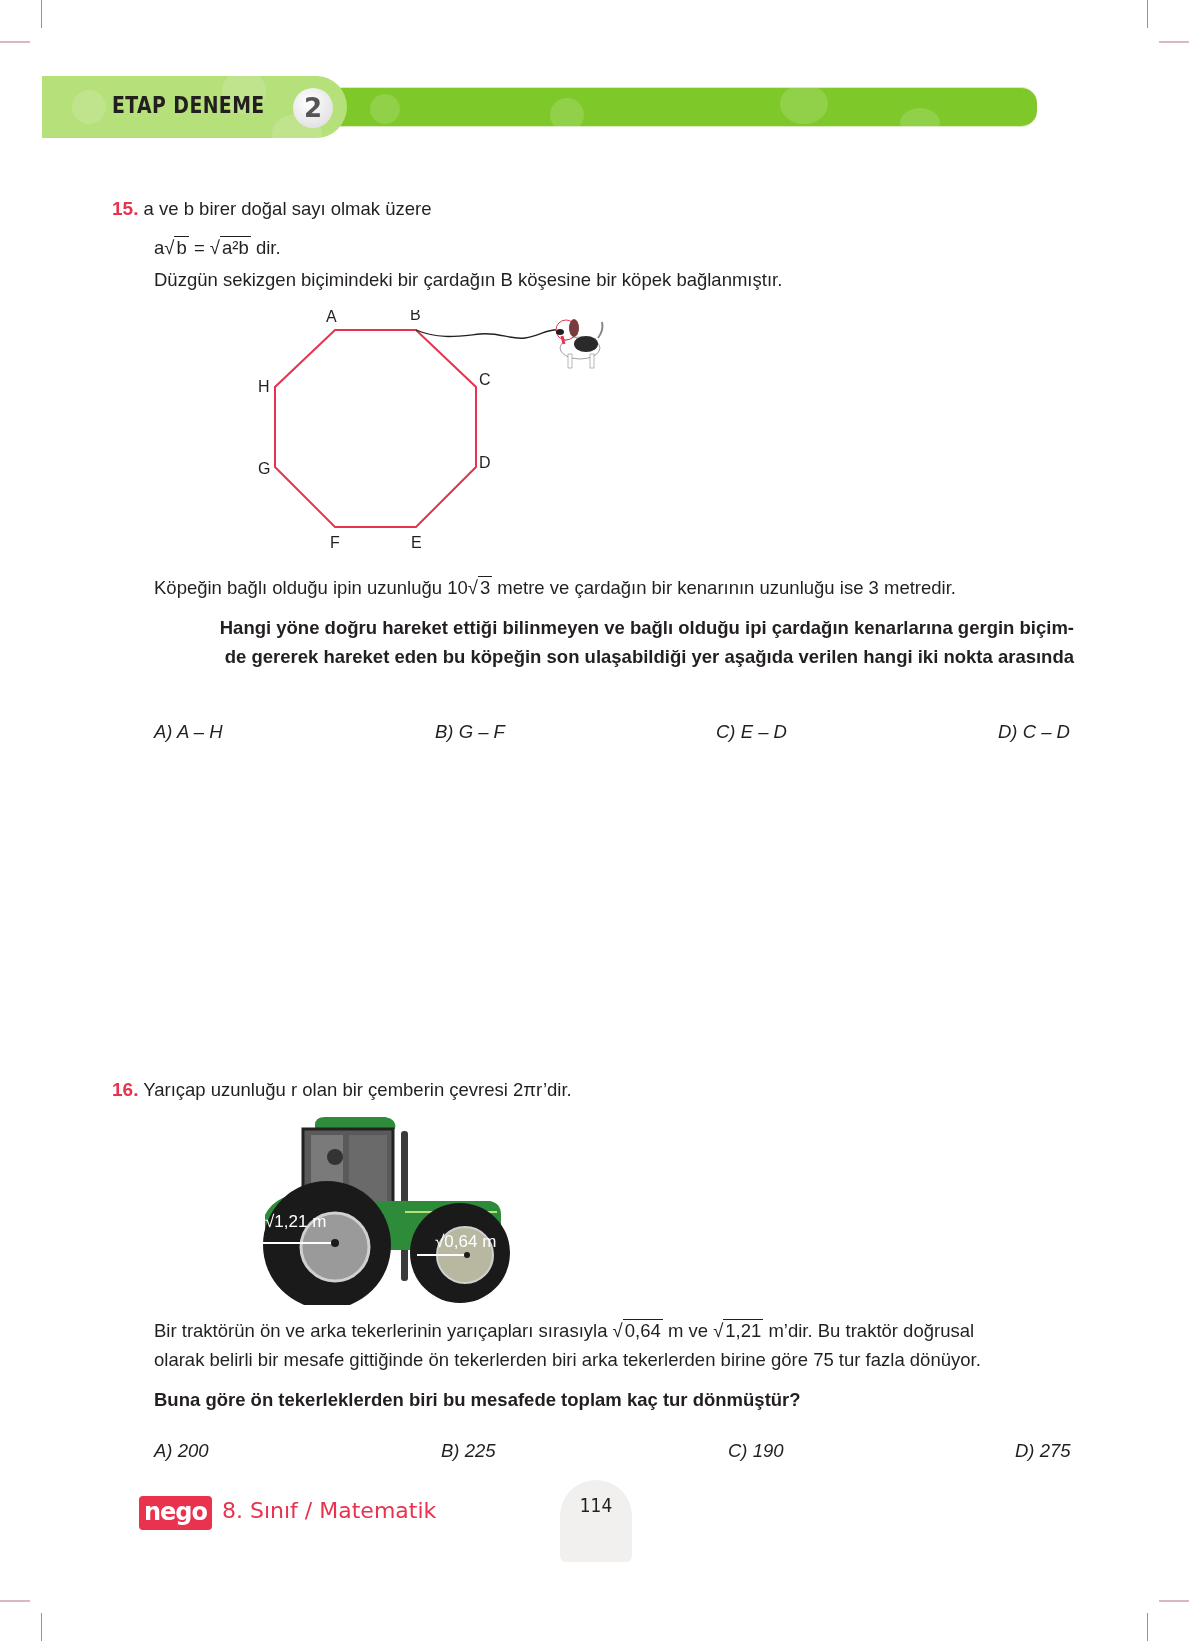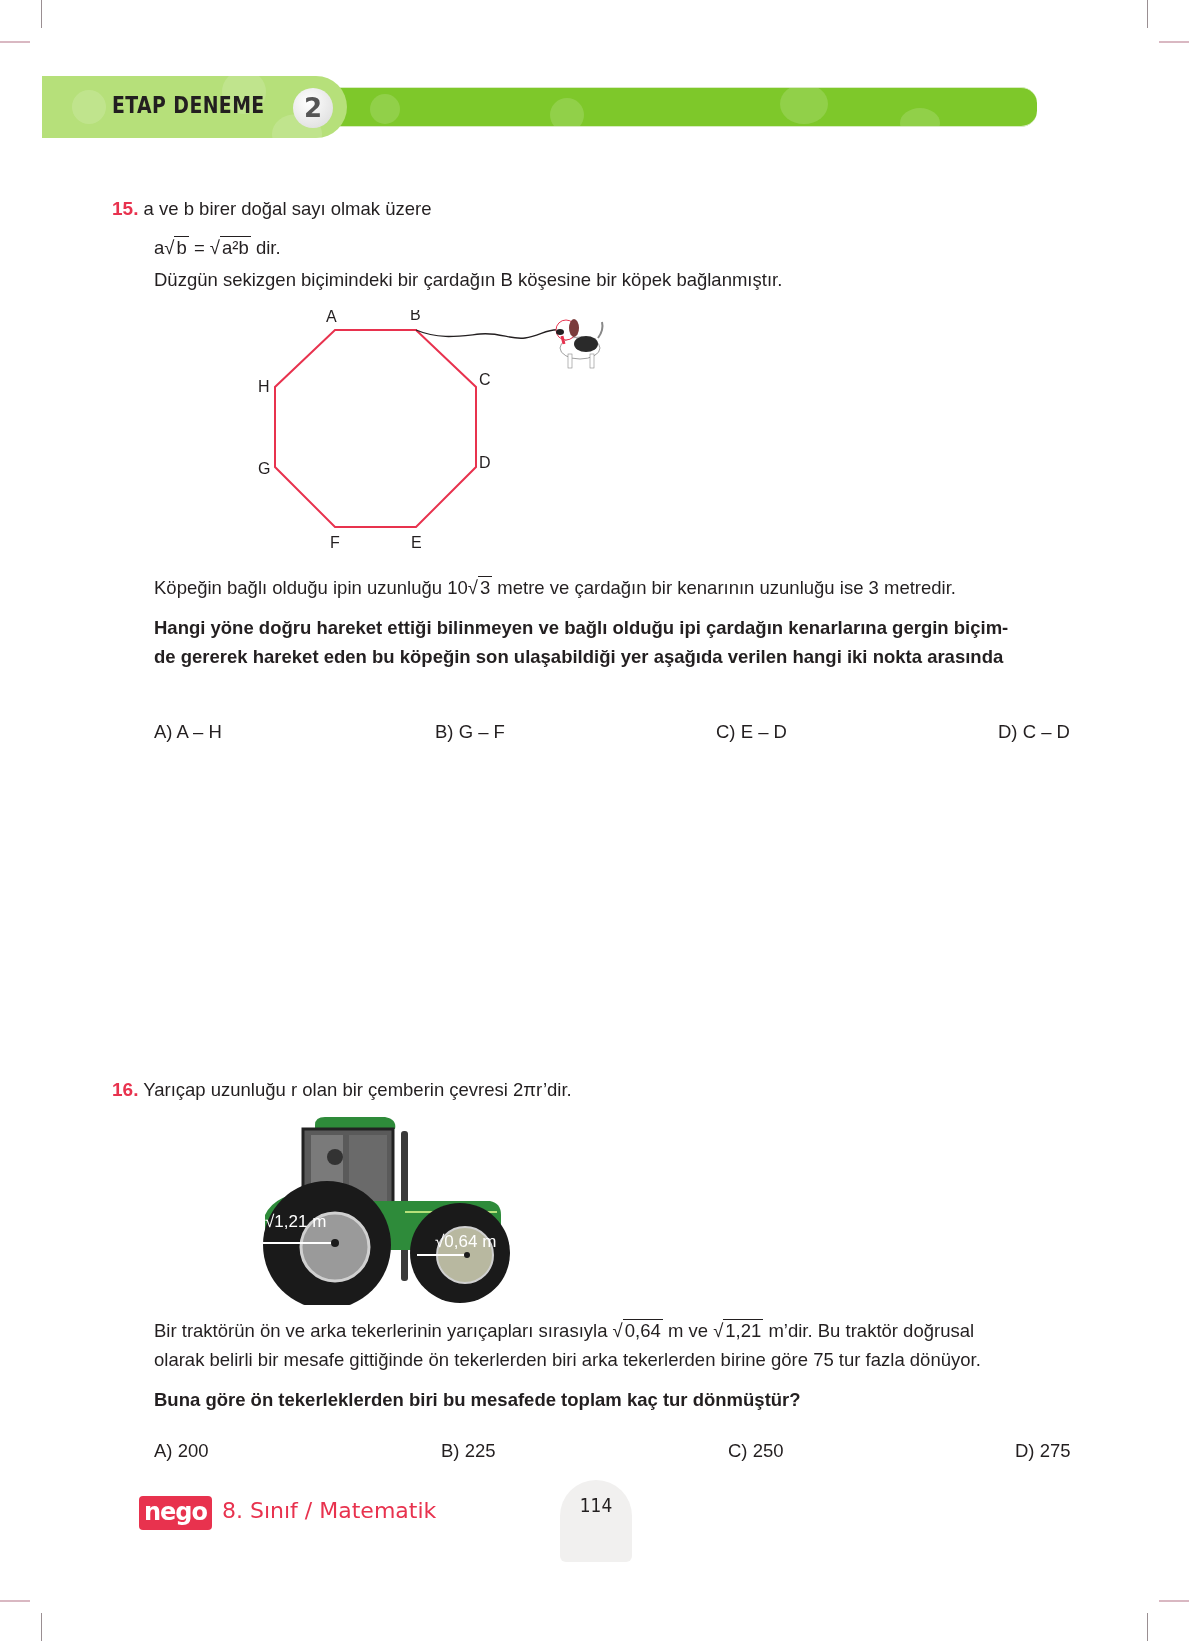--- a/index.html
+++ b/index.html
@@ -18,25 +18,25 @@
                   background: #7ec82a; border-radius: 0 16px 16px 0; border-top: 1px solid #d8ecc0; border-bottom: 1px solid #d8ecc0; overflow: hidden; }
   .bubble { position: absolute; border-radius: 50%; background: rgba(255,255,255,0.15); }
   .banner-title { position: absolute; left: 112px; top: 92px; font-family: "DejaVu Sans", sans-serif;
                   font-weight: bold; font-size: 23px; letter-spacing: 0.5px; color: #231f20; transform: scaleX(0.82); transform-origin: left center; }
   .banner-num { position: absolute; left: 293px; top: 88px; width: 40px; height: 40px; border-radius: 50%;
                 background: radial-gradient(circle at 40% 35%, #ffffff, #d9d9d9); font-family: "DejaVu Sans", sans-serif;
                 font-weight: bold; font-size: 26px; color: #555; text-align: center; line-height: 40px; }
 
   .qnum { color: #e8324e; font-weight: bold; font-size: 19px; }
   .txt { font-size: 18.5px; line-height: 29px; }
-  .bold { font-weight: bold; }
+  .bold { font-weight: bold; text-align: right; }
   .sqrt { display: inline-block; }
   .sqrt .rad { border-top: 1px solid #231f20; padding: 0 2px; }
 
-  .opt { position: absolute; font-size: 18.5px; }
+  .opt { position: absolute; font-size: 18.5px; font-style: italic; }
 
   
   .logo { position: absolute; left: 139px; top: 1496px; width: 73px; height: 34px; background: #e8324e;
           border-radius: 4px; color: #fff; font-weight: bold; font-size: 24px; text-align: center; line-height: 32px;
           font-family: "DejaVu Sans", sans-serif; letter-spacing: -1px; }
   .footer-title { position: absolute; left: 222px; top: 1498px; font-size: 22px; color: #e8324e; font-family: "DejaVu Sans", sans-serif; }
   .page-tab { position: absolute; left: 560px; top: 1480px; width: 72px; height: 82px; background: #f1f0ef;
               border-radius: 36px 36px 6px 6px; }
   .page-num { position: absolute; left: 560px; top: 1493px; width: 72px; text-align: center; font-size: 20px;
               font-family: "DejaVu Sans", sans-serif; color: #231f20; transform: scaleX(0.85); }
@@ -152,19 +152,19 @@
 <div class="abs" style="left:435px;top:1232px;color:#fff;font-size:17px;">√0,64 m</div>
 
 <div class="abs txt" style="left:154px;top:1316px;">
   <span>Bir traktörün ön ve arka tekerlerinin yarıçapları sırasıyla </span><span class="sqrt">√<span class="rad">0,64</span></span><span> m ve </span><span class="sqrt">√<span class="rad">1,21</span></span><span> m’dir. Bu traktör doğrusal</span>
 </div>
 <div class="abs txt" style="left:154px;top:1345px;">olarak belirli bir mesafe gittiğinde ön tekerlerden biri arka tekerlerden birine göre 75 tur fazla dönüyor.</div>
 <div class="abs txt bold" style="left:154px;top:1385px;">Buna göre ön tekerleklerden biri bu mesafede toplam kaç tur dönmüştür?</div>
 
 <div class="opt" style="left:154px;top:1440px;">A) 200</div>
 <div class="opt" style="left:441px;top:1440px;">B) 225</div>
-<div class="opt" style="left:728px;top:1440px;">C) 250</div>
+<div class="opt" style="left:728px;top:1440px;">C) 190</div>
 <div class="opt" style="left:1015px;top:1440px;">D) 275</div>
 
 <div class="page-tab"></div>
 <div class="page-num">114</div>
 <div class="logo">nego</div>
 <div class="footer-title">8. Sınıf / Matematik</div>
 
 </body></html>

